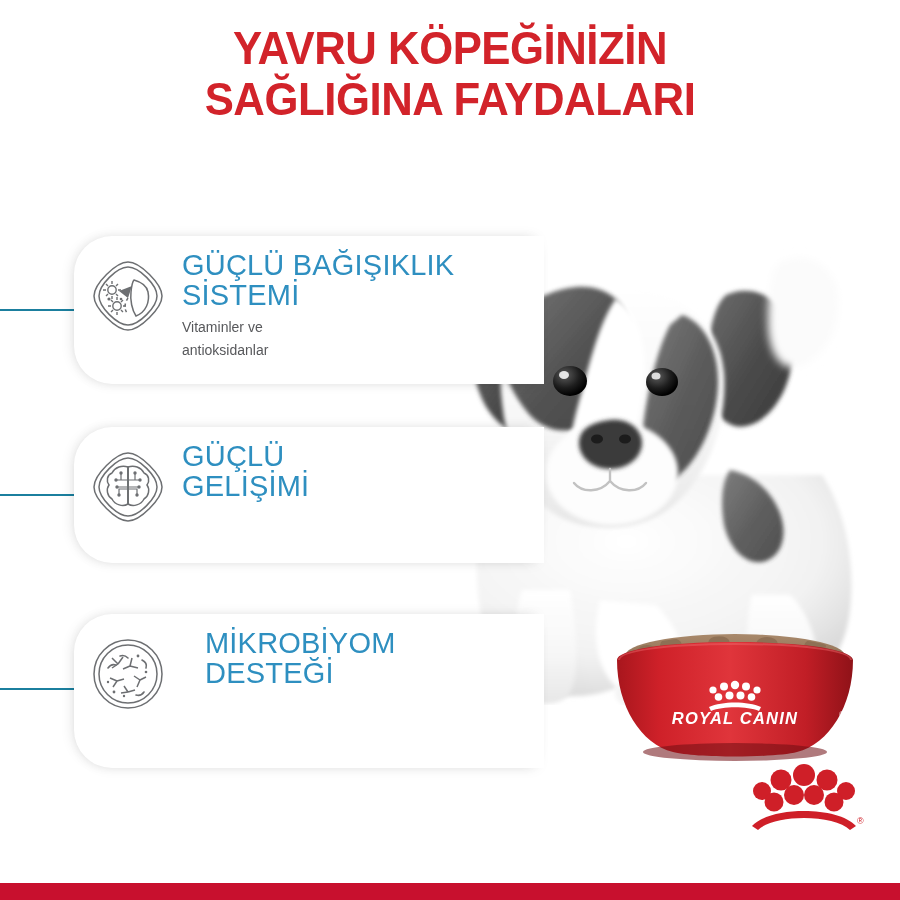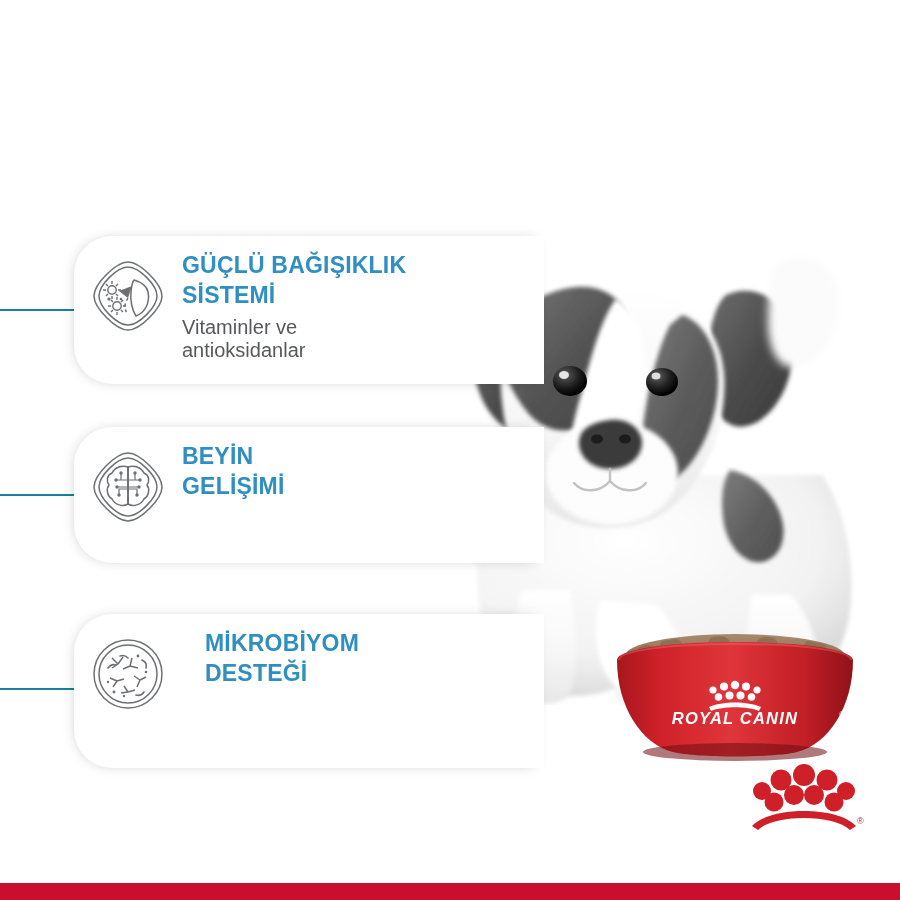--- a/index.html
+++ b/index.html
@@ -88,30 +88,30 @@
     display: flex;
     justify-content: center;
     padding-top: 6px;
   }
   .card .text-col {
     flex: 1 1 auto;
     padding-right: 10px;
   }
   .card-title {
     color: #2e8fc0;
-    font-weight: bold;
-    font-size: 23px;
+    font-weight: normal;
+    font-size: 29px;
     line-height: 30px;
     letter-spacing: 0.2px;
     margin: 0 0 6px 0;
     white-space: pre-line;
   }
   .card-sub {
     color: #57585b;
-    font-size: 20px;
+    font-size: 14px;
     line-height: 23px;
     margin: 0;
     white-space: pre-line;
   }
 
   
   .connector {
     position: absolute;
     left: 0;
     width: 80px;
@@ -139,20 +139,24 @@
     height: 17px;
     background: #c8102e;
     z-index: 35;
   }
 </style>
 </head>
 <body>
 
 <div id="page">
 
+  <div class="title-block">
+    <div class="title-line">YAVRU KÖPEĞİNİZİN</div>
+    <div class="title-line">SAĞLIĞINA FAYDALARI</div>
+  </div>
 
   <div class="photo-layer">
     <svg class="dog" viewBox="0 0 470 480">
       <defs>
         <linearGradient id="furW" x1="0" y1="0" x2="0" y2="1">
           <stop offset="0%" stop-color="#ffffff"></stop>
           <stop offset="55%" stop-color="#f7f7f7"></stop>
           <stop offset="100%" stop-color="#e7e7e7"></stop>
         </linearGradient>
         <linearGradient id="furD" x1="0" y1="0" x2="1" y2="1">
@@ -368,21 +372,21 @@
           <circle cx="29" cy="40" r="1.7"></circle>
             <circle cx="31" cy="48" r="1.7"></circle>
           <circle cx="47" cy="26" r="1.7"></circle>
             <circle cx="52" cy="33" r="1.7"></circle>
           <circle cx="51" cy="40" r="1.7"></circle>
             <circle cx="49" cy="48" r="1.7"></circle>
         </g>
       </svg>
     </div>
     <div class="text-col">
-      <div class="card-title">BEYİN
+      <div class="card-title">GÜÇLÜ
 GELİŞİMİ</div>
     </div>
   </div>
 
   <div class="card" style="top:614px;height:154px;gap:23px;">
     <div class="icon-col">
       <svg width="80" height="80" viewBox="0 0 80 80">
         <g fill="none" stroke="#6d6f72" stroke-width="1.5">
           <circle cx="40" cy="40" r="34"></circle>
           <circle cx="40" cy="40" r="29"></circle>

